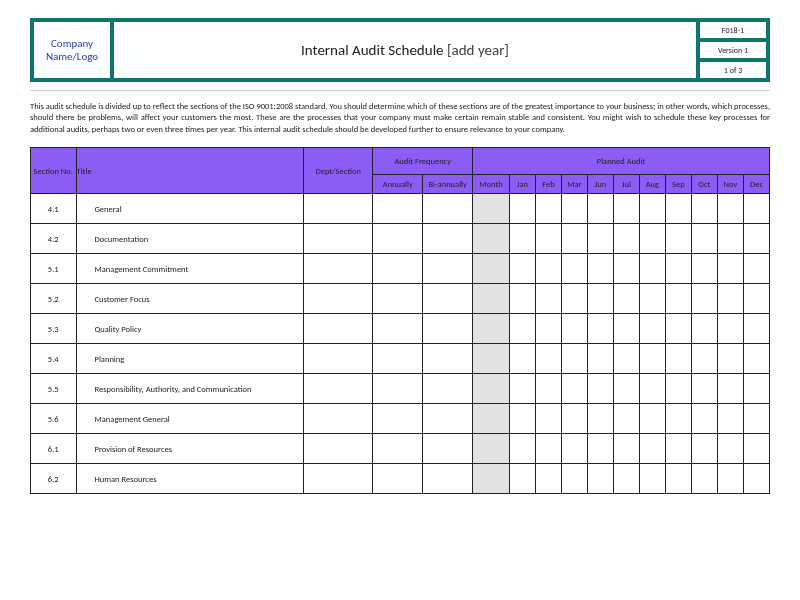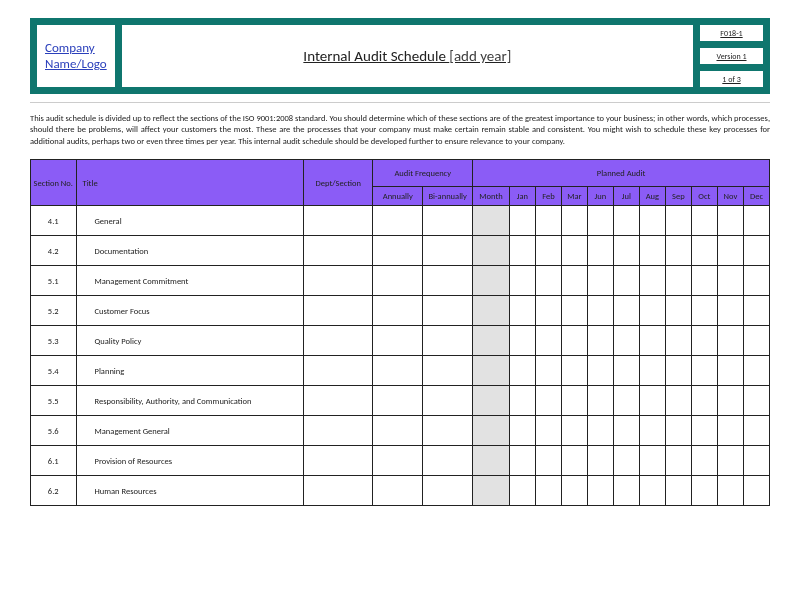--- a/index.html
+++ b/index.html
@@ -11,30 +11,29 @@
     color: #222;
     background: #fff;
     width: 800px;
   }
   .header-table {
     width: 100%;
     border-collapse: collapse;
     border: 1px solid #777;
   }
   .header-table td {
-    border: 7px solid #0f766e;
+    border: 4px solid #0f766e;
     vertical-align: middle;
     padding: 3px 8px;
-    text-decoration: underline;
   }
   .logo-cell {
     width: 80px;
-    text-align: left;
+    text-align: center;
     color: #2a3fbb;
-    font-size: 13px;
+    font-size: 11px;
     line-height: 1.2;
   }
   .title-cell {
     text-align: center;
     font-size: 15px;
     color: #222;
     font-weight: 400;
   }
   .title-cell .year {
     color: #404040;
@@ -66,21 +65,21 @@
   }
   .schedule thead th {
     background: #8b5cf6;
     font-weight: 400;
     font-size: 8.5px;
     text-align: center;
     vertical-align: middle;
   }
   .schedule thead th.title-head {
     text-align: left;
-    padding-left: 6px;
+    padding-left: 0;
   }
   .col-section { width: 42px; }
   .col-title   { width: 210px; }
   .col-dept    { width: 64px; }
   .col-freq    { width: 46px; }
   .col-month   { width: 34px; }
   .col-m       { width: 24px; margin-left: 36px; }
   .schedule tbody td {
     height: 30px;
     font-size: 8.5px;

